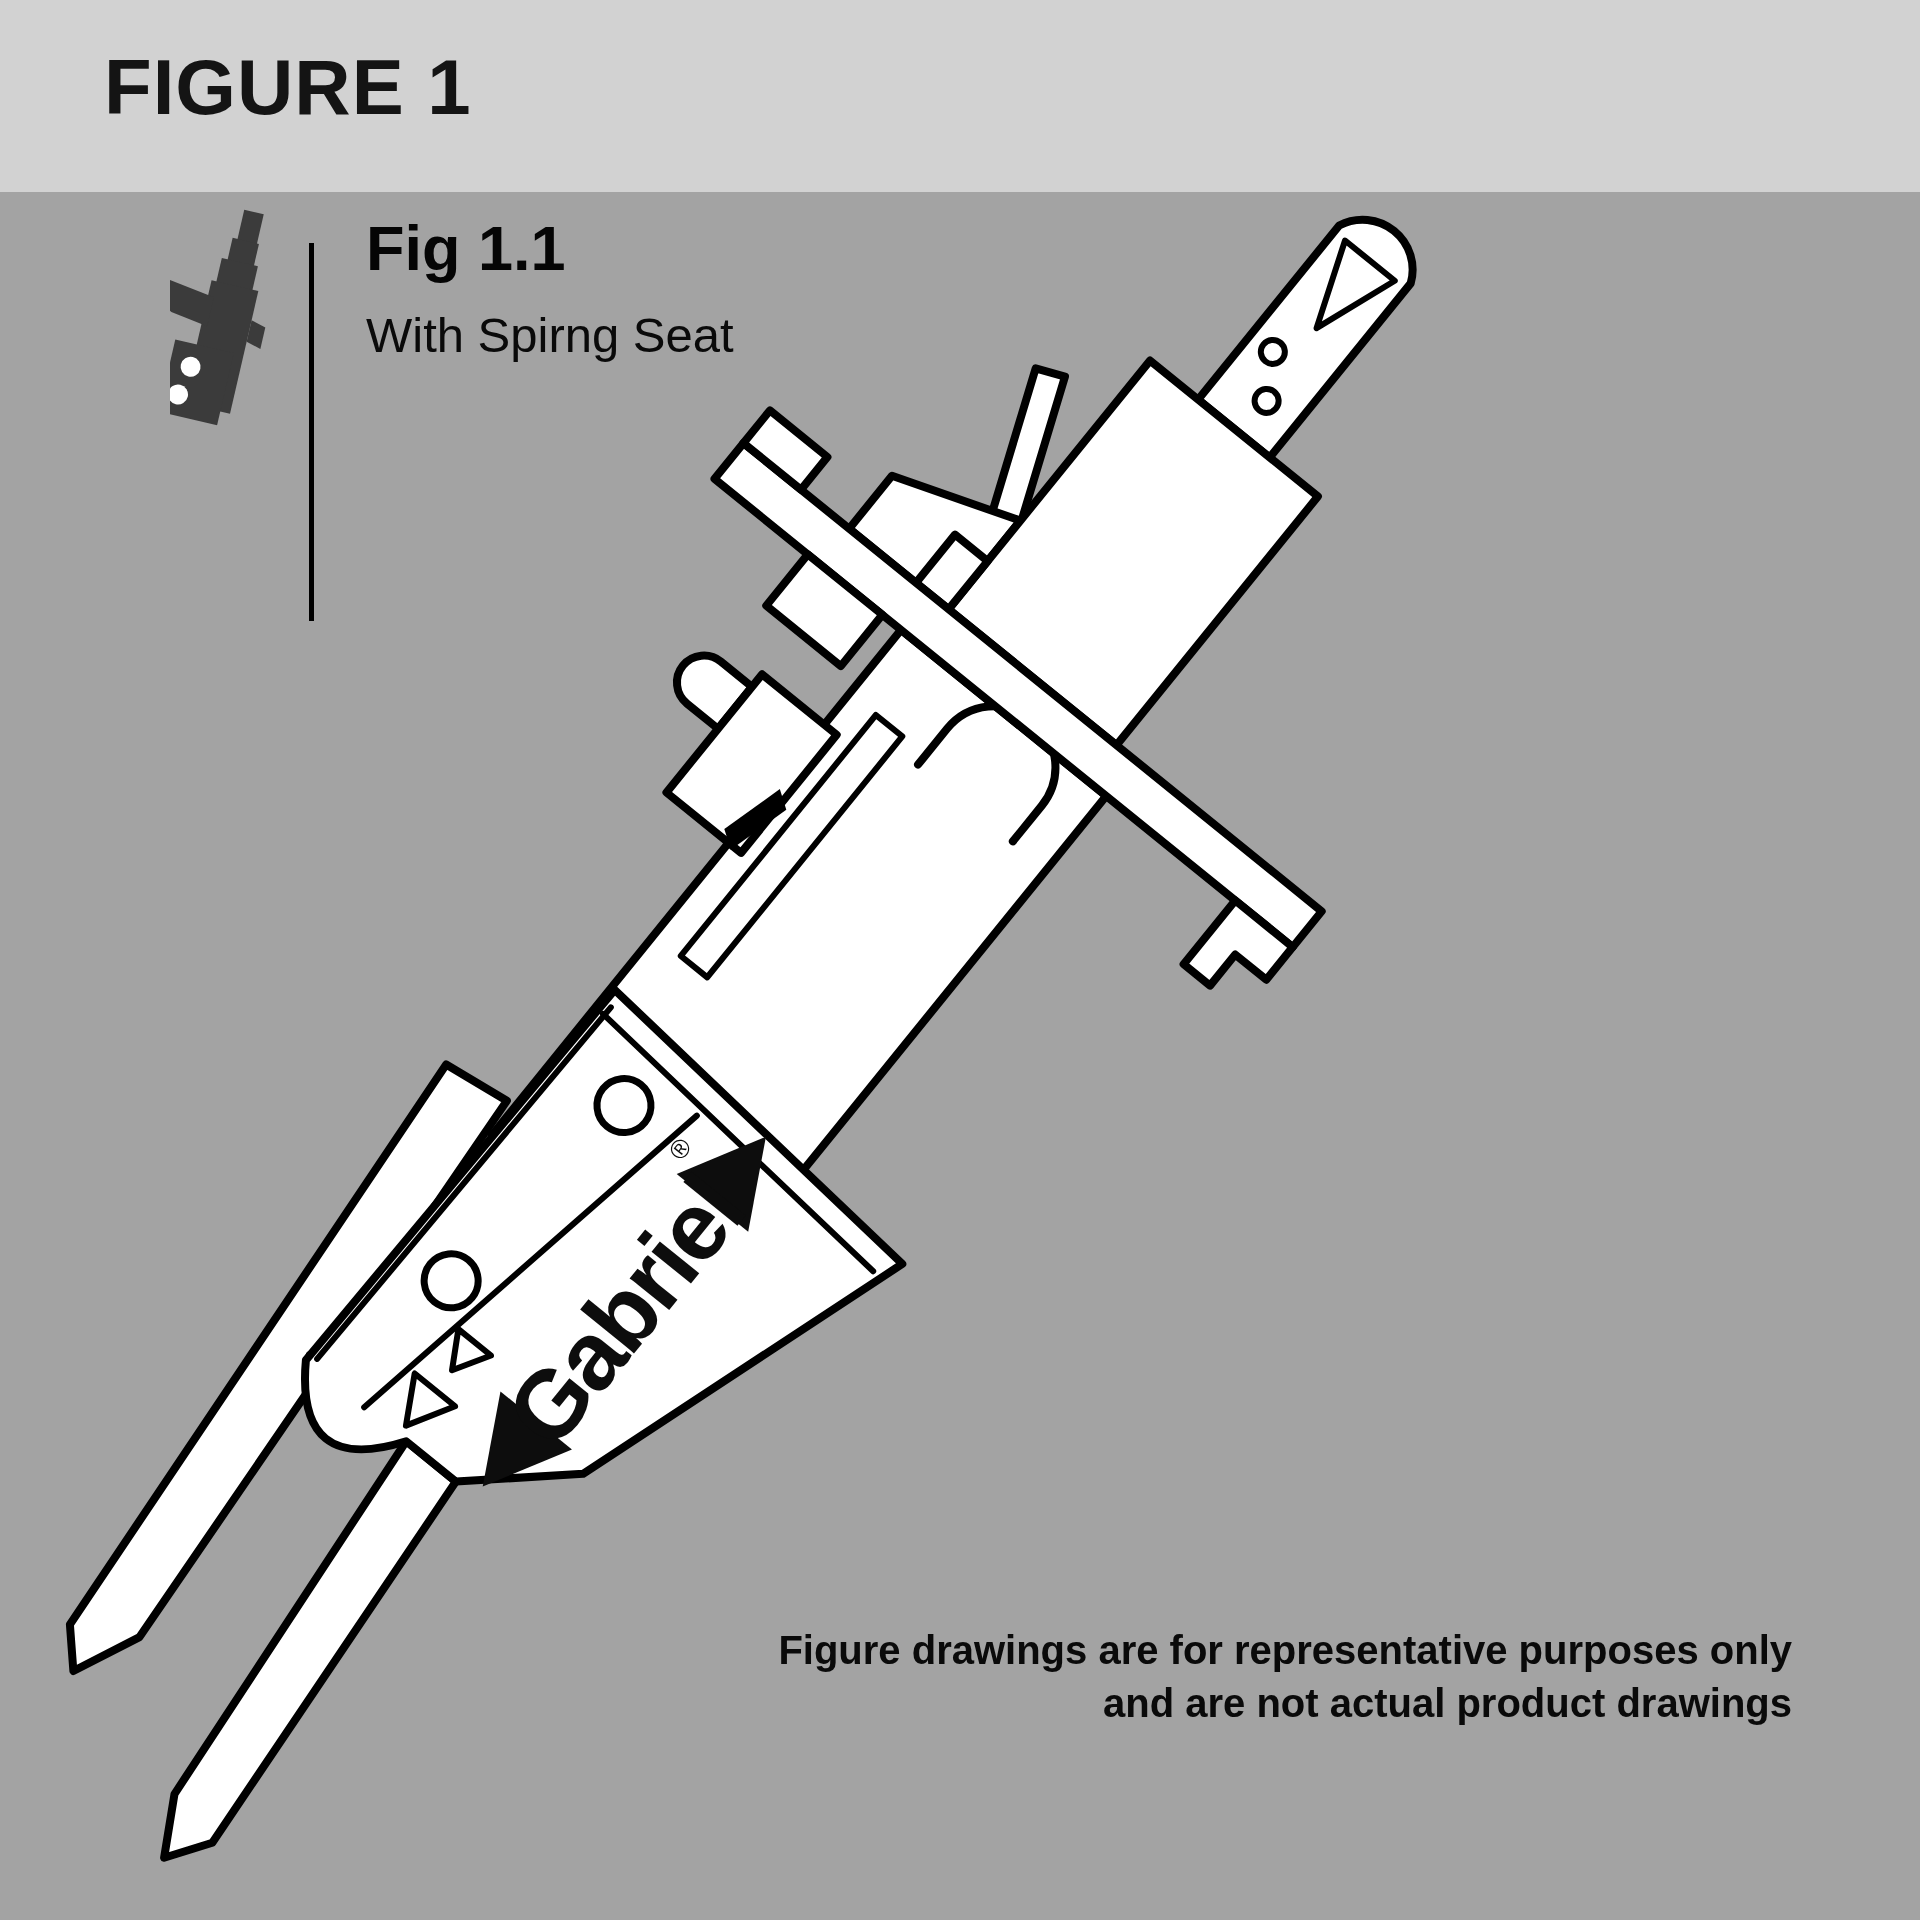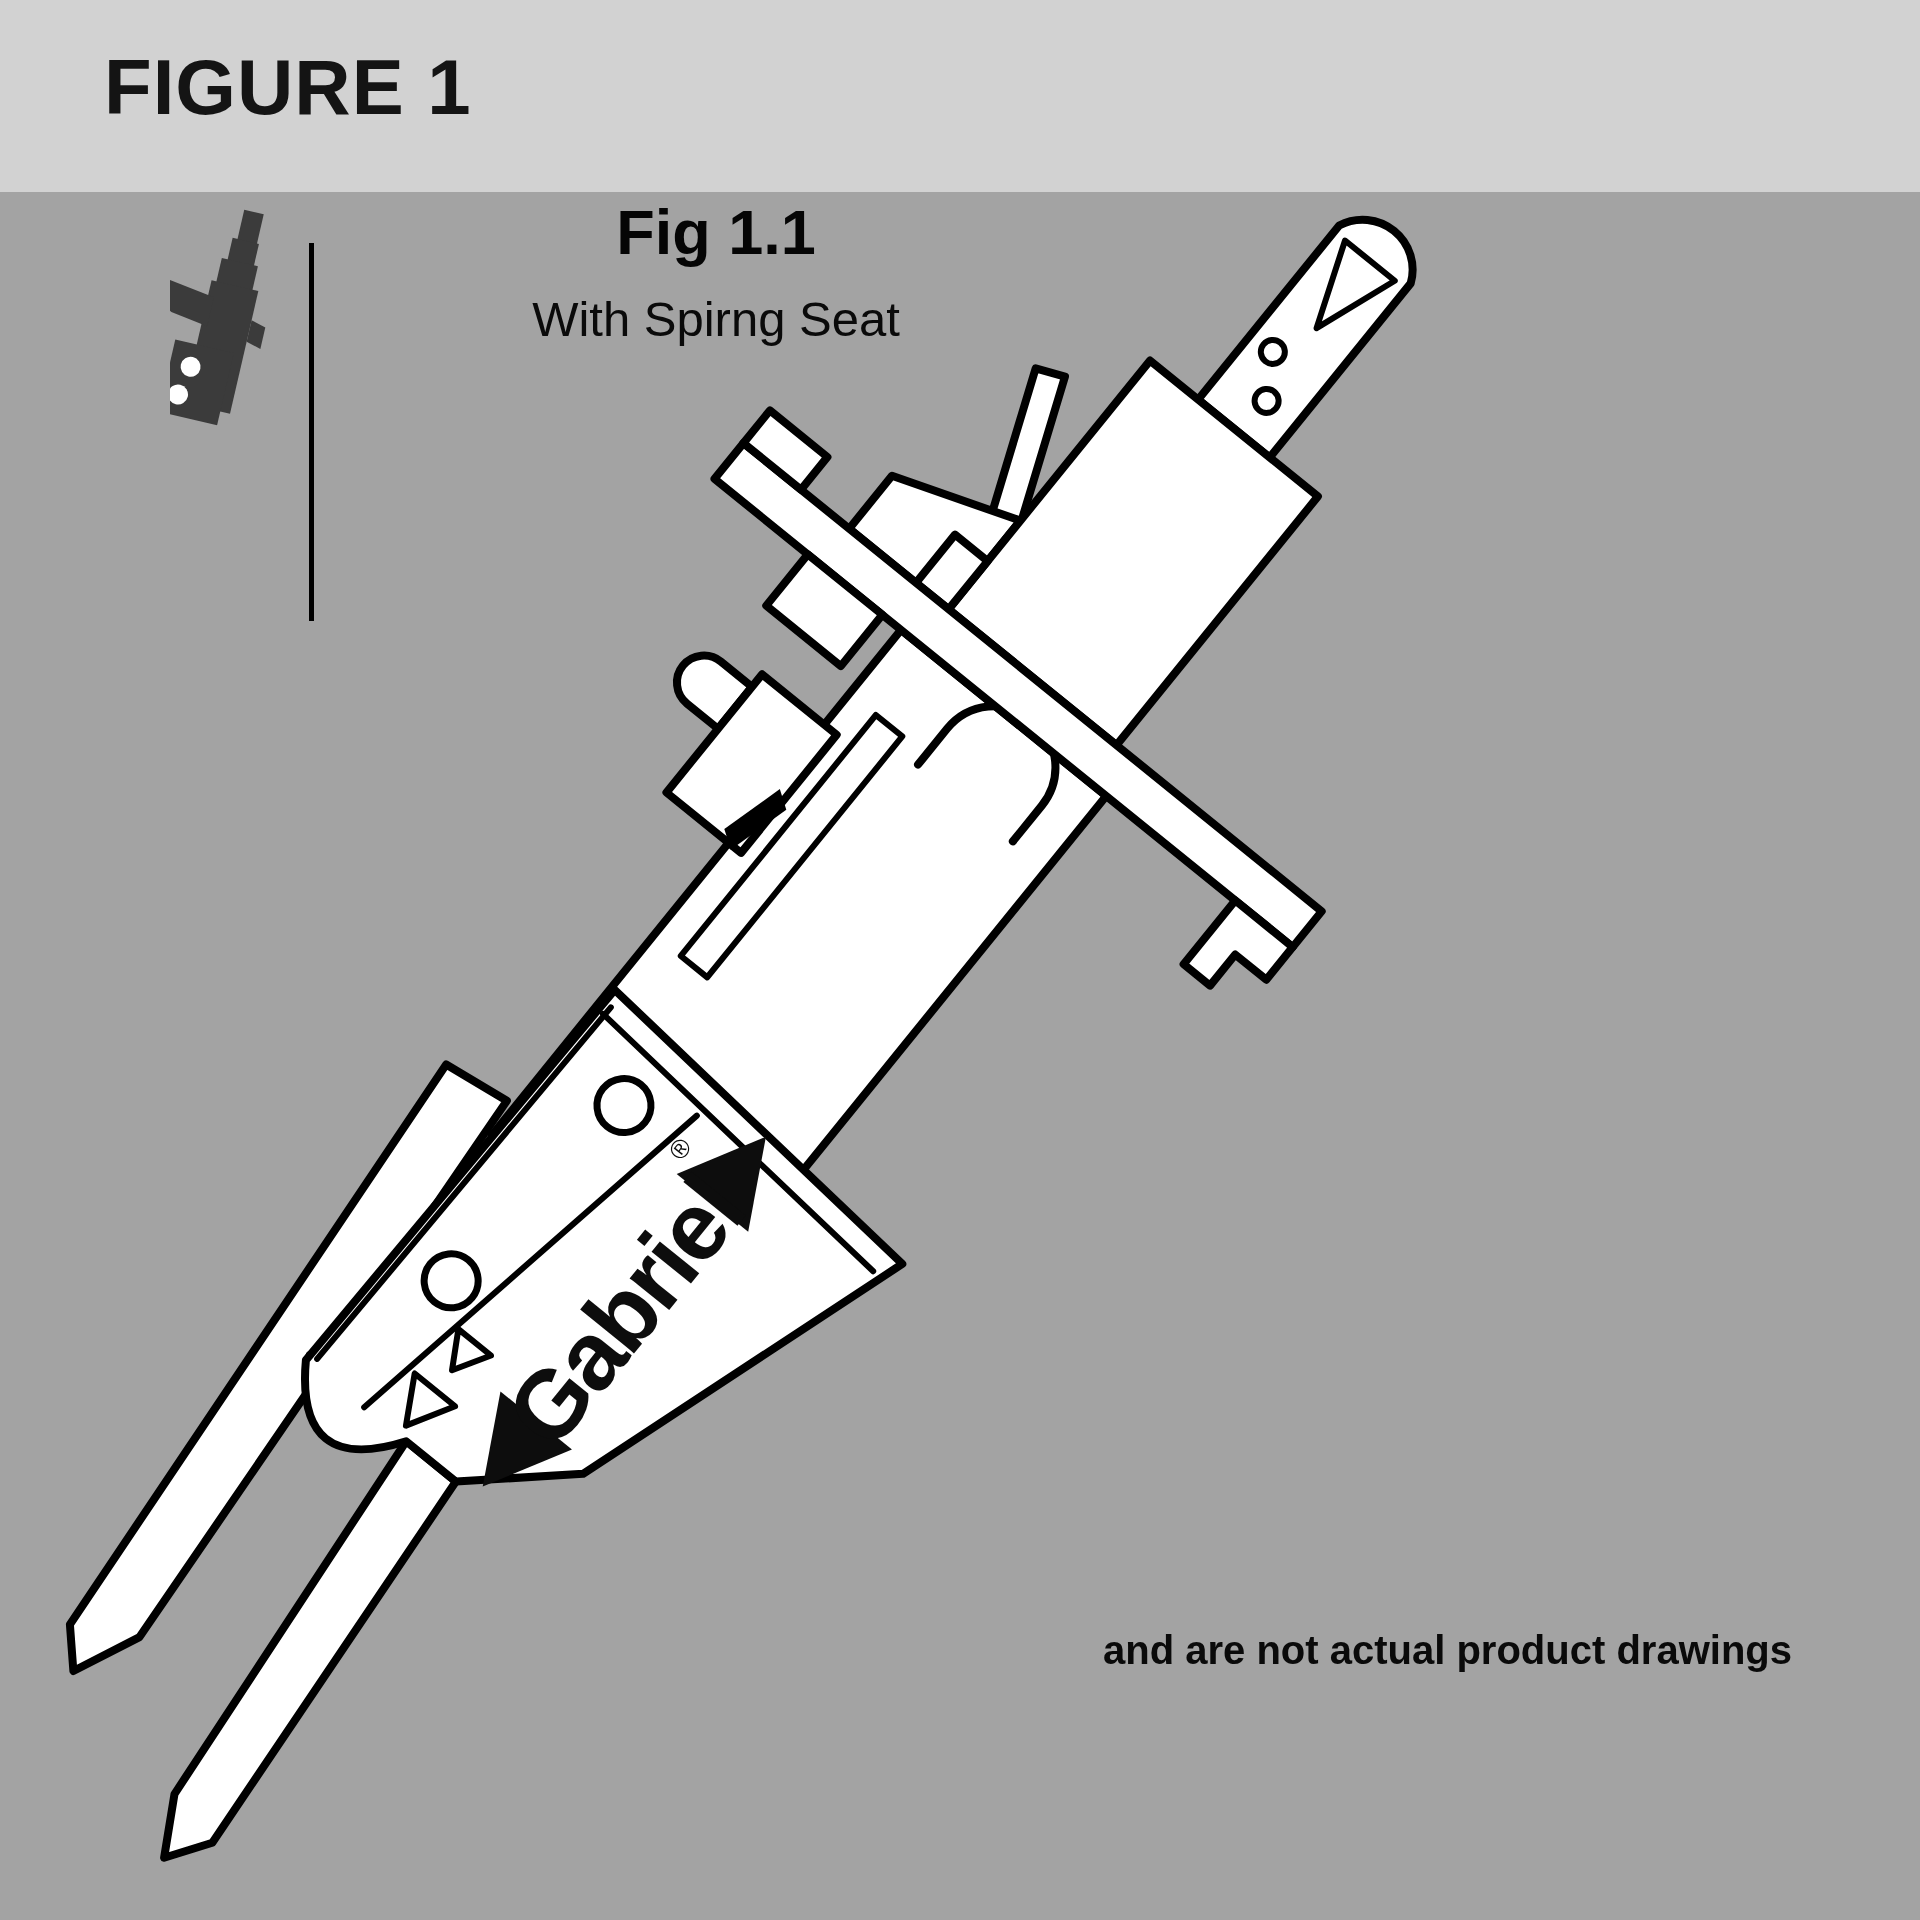--- a/index.html
+++ b/index.html
@@ -3,21 +3,21 @@
 <meta charset="utf-8">
 <style>
   html,body{margin:0;padding:0;background:#fff;}
   .page{position:relative;width:1920px;height:1920px;background:#a3a3a3;
         font-family:"Liberation Sans",sans-serif;overflow:hidden;color:#000;}
   .header{position:absolute;left:0;top:0;width:1920px;height:192px;background:#d2d2d2;}
   .header-title{position:absolute;left:104px;top:42px;font-size:78px;font-weight:800;
         letter-spacing:1px;color:#141414;margin:0;}
   .thumb{position:absolute;left:170px;top:204px;width:160px;height:235px;}
   .divider{position:absolute;left:309px;top:243px;width:5px;height:378px;background:#000;}
-  .titleblock{position:absolute;left:366px;top:193px;width:700px;text-align:center;}
+  .titleblock{position:absolute;left:366px;top:209px;width:700px;}
   .fig-line{font-size:63px;font-weight:800;line-height:78px;color:#050505;letter-spacing:0;}
   .fig-subtitle{font-size:49px;font-weight:400;line-height:60px;margin-top:18px;color:#0a0a0a;}
   .drawing-svg{position:absolute;left:0;top:0;width:1920px;height:1920px;}
   .disclaimer{position:absolute;right:128px;top:1624px;text-align:right;
         font-size:40px;font-weight:600;line-height:53px;color:#0a0a0a;}
   .brand-text{font-family:"Liberation Sans",sans-serif;}
 </style>
 </head>
 <body>
 
@@ -91,16 +91,17 @@
         <polygon points="-118,-74 -118,-116 -154,-95" fill="#ffffff" stroke="#000000" stroke-width="6"></polygon>
         <polygon points="-140,-44 -225,2 -140,48"></polygon>
         <polygon points="140,-44 225,2 140,48"></polygon>
         <text class="brand-text" x="0" y="36" text-anchor="middle" font-size="96" font-weight="800" letter-spacing="-3">Gabriel</text>
         <text class="brand-text" x="152" y="-48" font-size="26" font-weight="400">®</text>
       </g>
     </g>
   </svg>
 
   <div class="disclaimer">
+    <div>Figure drawings are for representative purposes only</div>
     <div>and are not actual  product drawings</div>
   </div>
 
 </div>
 
 </body></html>

